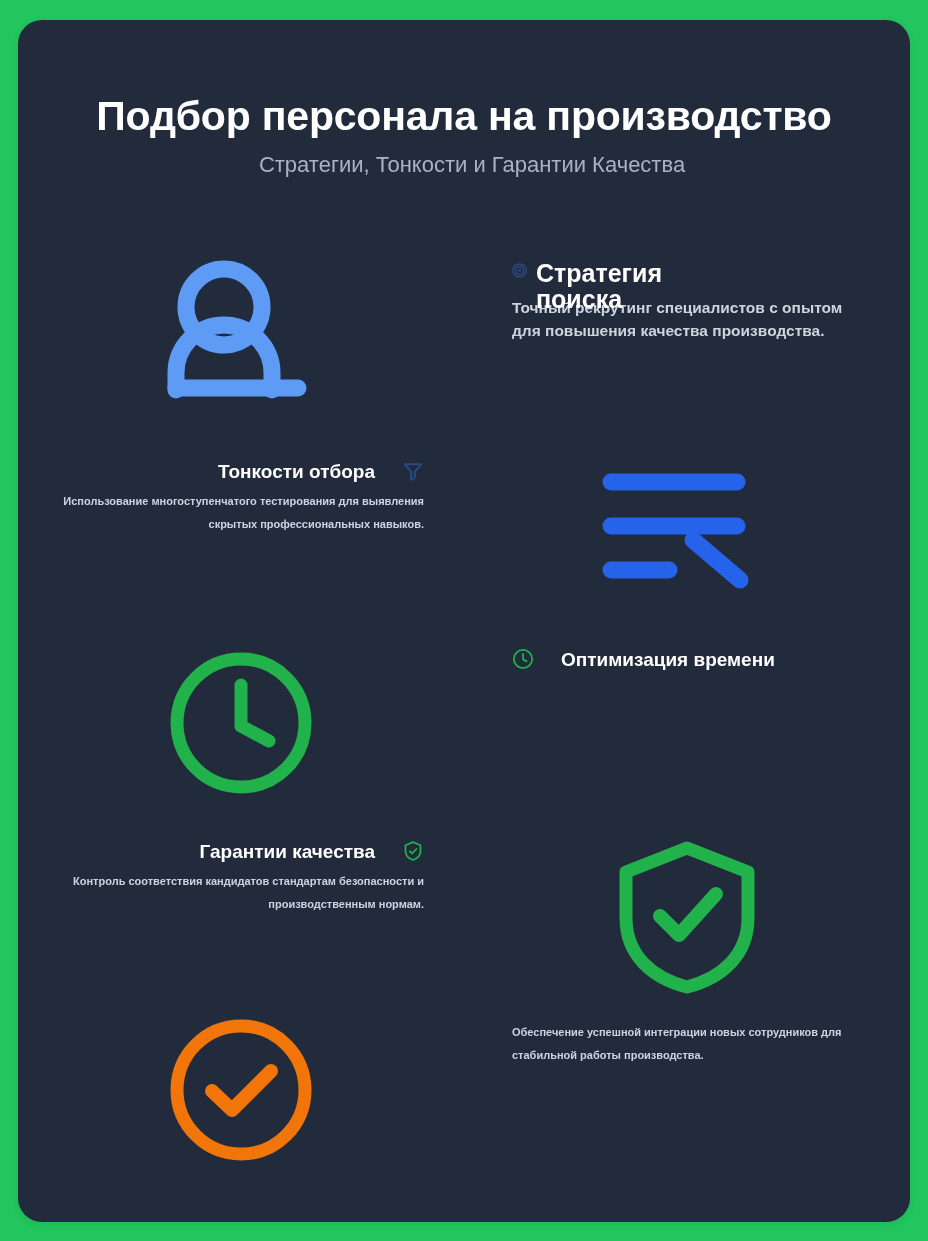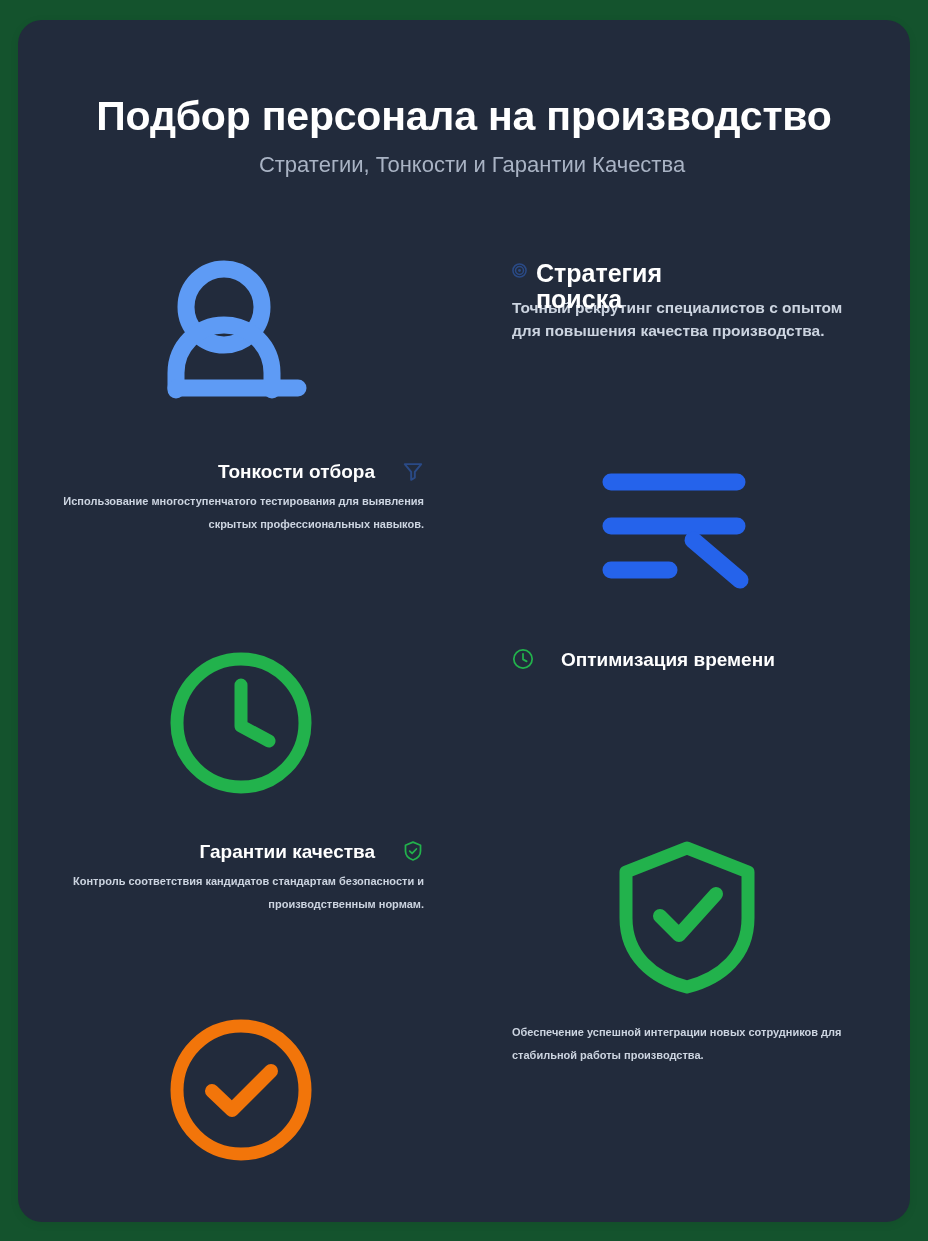--- a/index.html
+++ b/index.html
@@ -12,21 +12,21 @@
   }
   body {
     font-family: "Liberation Sans", sans-serif;
     -webkit-font-smoothing: antialiased;
   }
 
   .page {
     position: relative;
     width: 928px;
     height: 1241px;
-    background: #14532d;
+    background: #22c55e;
   }
 
   .card {
     position: absolute;
     left: 18px;
     top: 20px;
     width: 892px;
     height: 1202px;
     background: #222b3c;
     border-radius: 24px;

